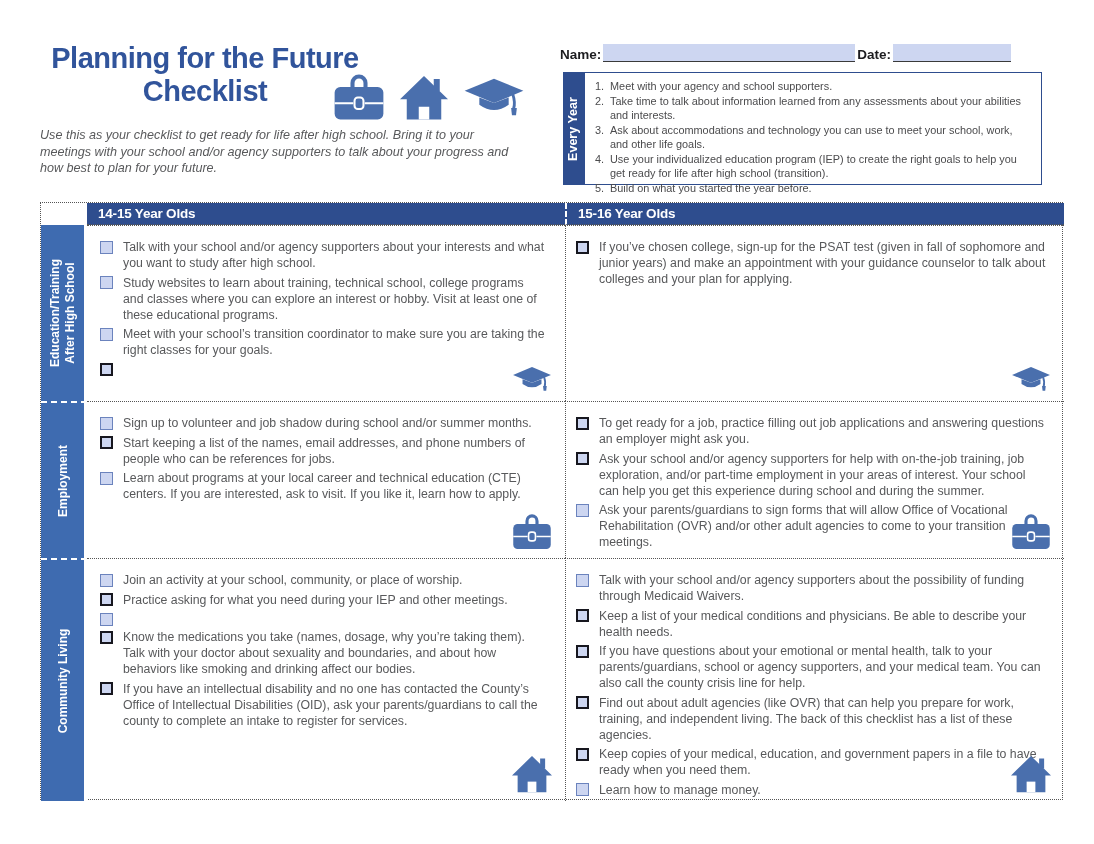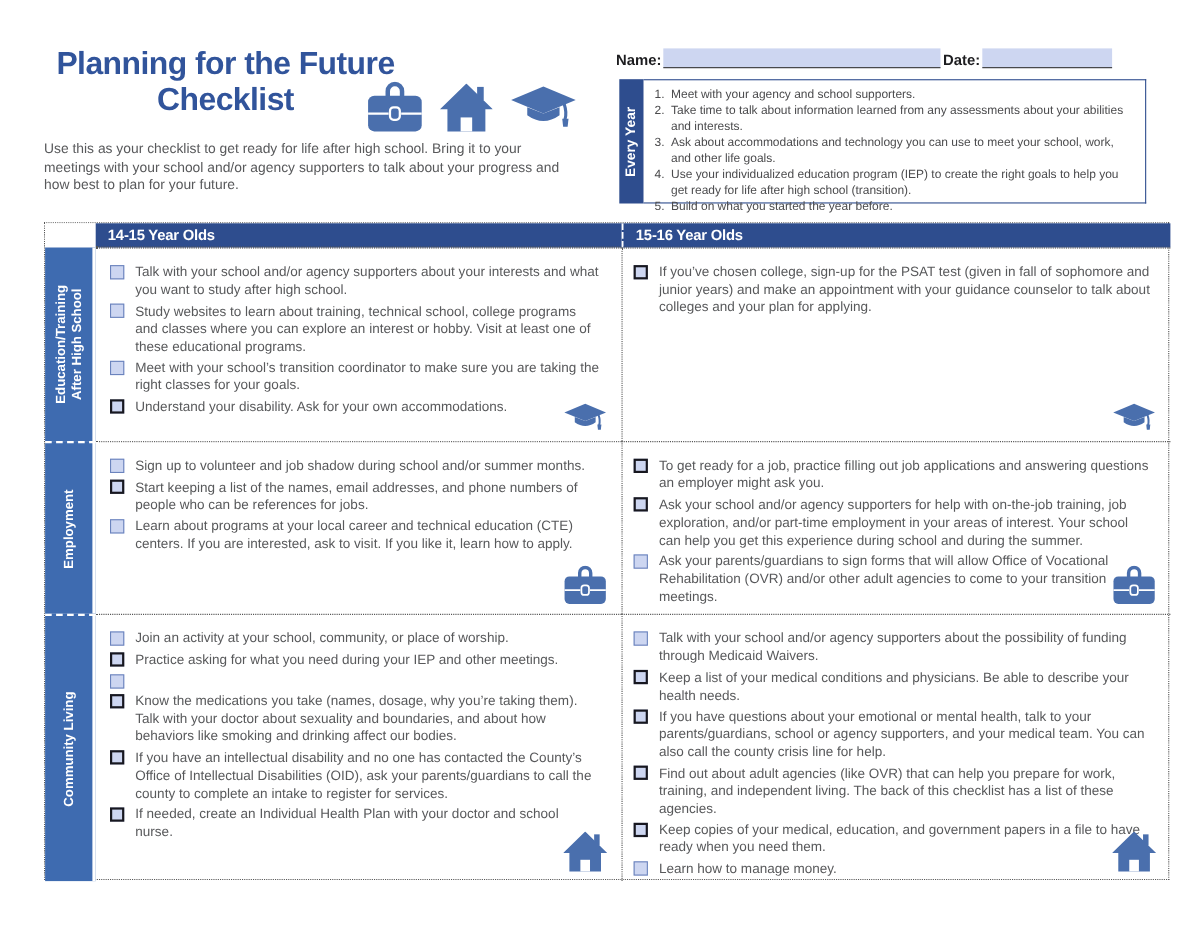--- a/index.html
+++ b/index.html
@@ -8,21 +8,21 @@
     --text-gray:#58595B; --near-black:#1D1D20;
   }
   html,body{margin:0;padding:0;}
   body{width:1094px;height:844px;position:relative;background:#fff;
        font-family:"Liberation Sans",sans-serif;overflow:hidden;}
 
   .title{position:absolute;left:40px;top:42px;width:330px;color:var(--title-blue);
          font-size:29px;font-weight:bold;line-height:1.14;white-space:pre-line;letter-spacing:-0.5px;text-align:center;}
   .header-icons{position:absolute;left:333px;top:72px;display:flex;gap:15px;align-items:center;height:52px;}
   .intro{position:absolute;left:40px;top:127px;width:478px;color:var(--text-gray);
-         font-size:12.6px;line-height:1.32;}
+         font-size:12.6px;line-height:1.32;font-style:italic;}
 
   .name-row{position:absolute;left:560px;top:44px;width:482px;display:flex;align-items:flex-end;gap:2px;}
   .nd-label{font-weight:bold;font-size:13.5px;color:var(--near-black);}
   .nd-field{height:17px;background:var(--field-fill);border-bottom:1.5px solid #3a3a3a;}
   .name-field{width:252px;}
   .date-field{width:118px;}
 
   .every-year{position:absolute;left:563px;top:72px;width:479px;height:113px;display:flex;box-sizing:border-box;}
   .ey-bar{width:22px;background:var(--dark-blue);position:relative;flex:none;}
   .ey-bar .side-label{position:absolute;left:50%;top:50%;transform:translate(-50%,-50%) rotate(-90deg);
@@ -140,21 +140,20 @@
       <div class="check-item">
         <span class="checkbox box-blue"></span>
         <span class="check-text">Study websites to learn about training, technical school, college programs and classes where you can explore an interest or hobby. Visit at least one of these educational programs.</span>
       </div>
       <div class="check-item">
         <span class="checkbox box-blue"></span>
         <span class="check-text">Meet with your school’s transition coordinator to make sure you are taking the right classes for your goals.</span>
       </div>
       <div class="check-item">
         <span class="checkbox box-black"></span>
-        <span class="check-text">Understand your disability. Ask for your own accommodations.</span>
       </div>
       <span class="corner-icon"><svg width="40" viewBox="0 0 76 52">
           <path d="M38 2 L74 17 L38 32 L2 17 Z" fill="#4A6FAD"></path>
           <path d="M20 25 v9 q18 13 36 0 v-9 L38 32 Z" fill="#4A6FAD"></path>
           <path d="M61 21 c2 6 3 12 1 18" stroke="#4A6FAD" stroke-width="3.5" fill="none"></path>
           <path d="M59 38 h7 l-1 9 h-5 Z" fill="#4A6FAD"></path>
         </svg></span>
     </div>
   <div class="cell c2">
       <div class="check-item">
@@ -229,24 +228,20 @@
         <span class="checkbox box-blue"></span>
       </div>
       <div class="check-item">
         <span class="checkbox box-black"></span>
         <span class="check-text">Know the medications you take (names, dosage, why you’re taking them). Talk with your doctor about sexuality and boundaries, and about how behaviors like smoking and drinking affect our bodies.</span>
       </div>
       <div class="check-item">
         <span class="checkbox box-black"></span>
         <span class="check-text">If you have an intellectual disability and no one has contacted the County’s Office of Intellectual Disabilities (OID), ask your parents/guardians to call the county to complete an intake to register for services.</span>
       </div>
-      <div class="check-item">
-        <span class="checkbox box-black"></span>
-        <span class="check-text">If needed, create an Individual Health Plan with your doctor and school nurse.</span>
-      </div>
       <span class="corner-icon"><svg width="40" viewBox="0 0 64 60">
           <rect x="45" y="4" width="8" height="16" fill="#4A6FAD"></rect>
           <path d="M32 0 L64 31 L55 31 L55 58 L9 58 L9 31 L0 31 Z" fill="#4A6FAD"></path>
           <rect x="25" y="41" width="14" height="17" fill="#fff"></rect>
         </svg></span>
     </div>
   <div class="cell c2">
       <div class="check-item">
         <span class="checkbox box-blue"></span>
         <span class="check-text">Talk with your school and/or agency supporters about the possibility of funding through Medicaid Waivers.</span>

